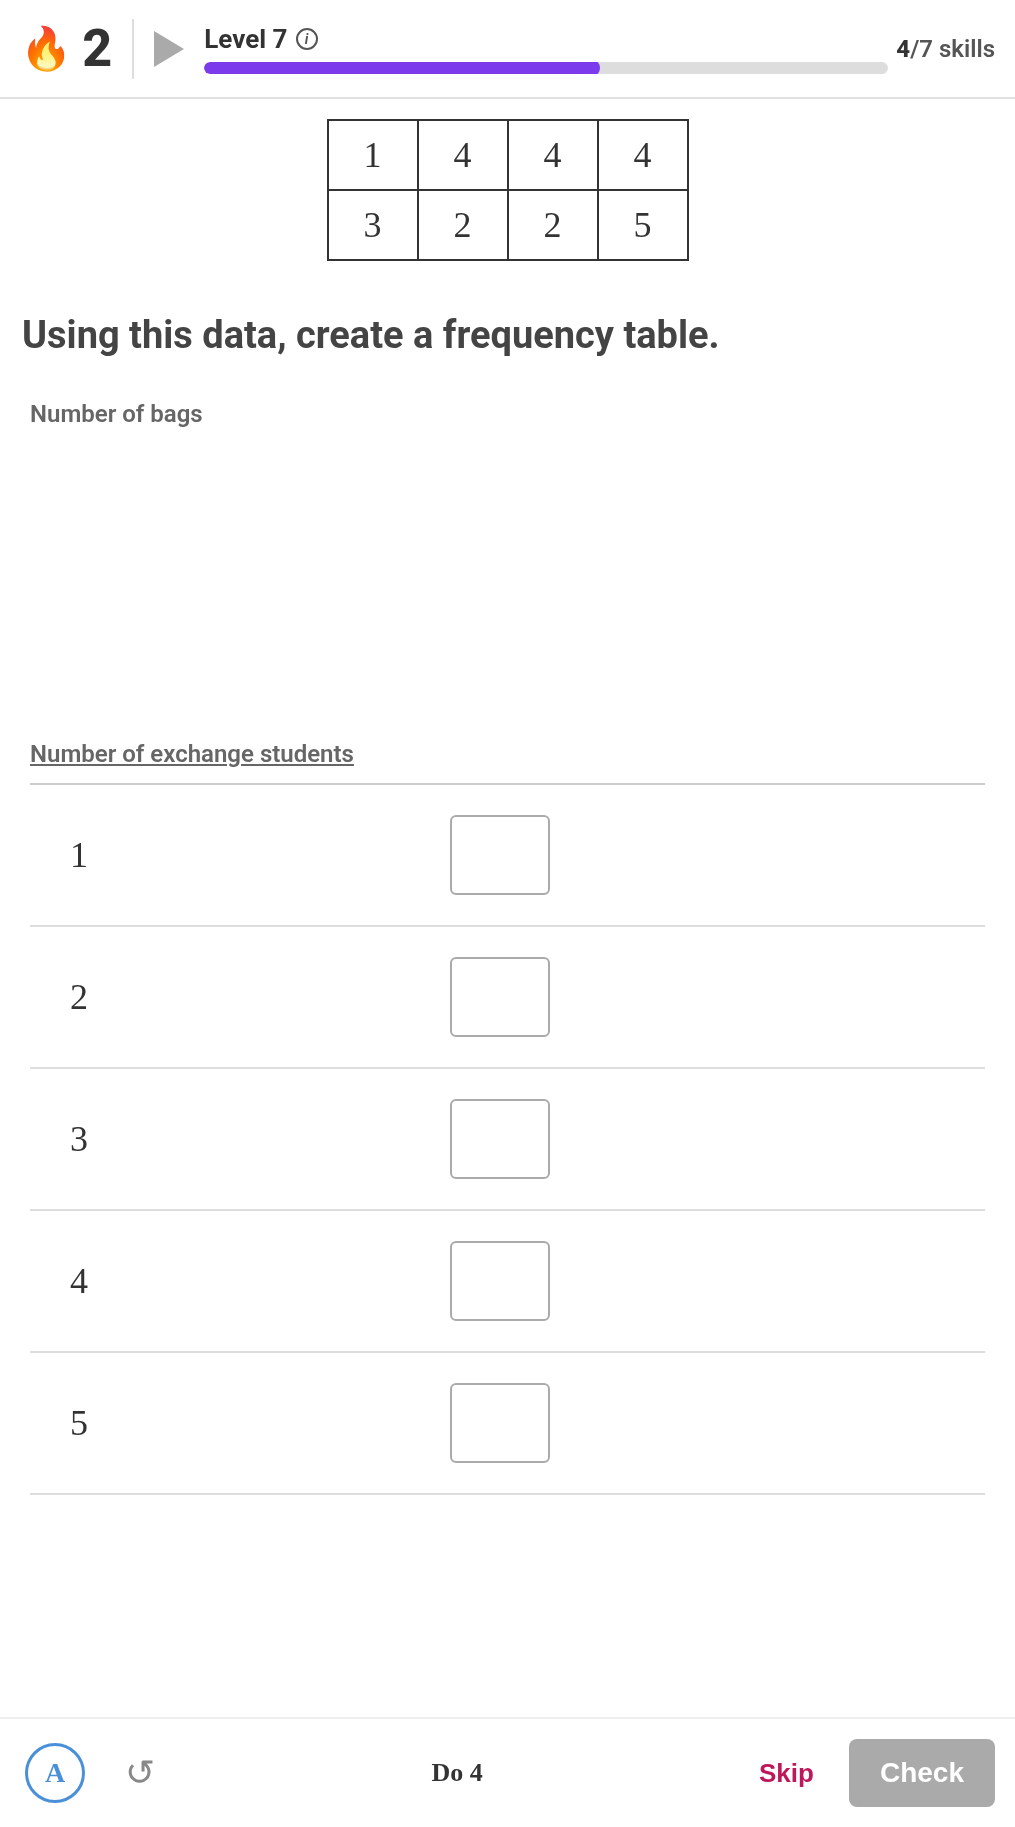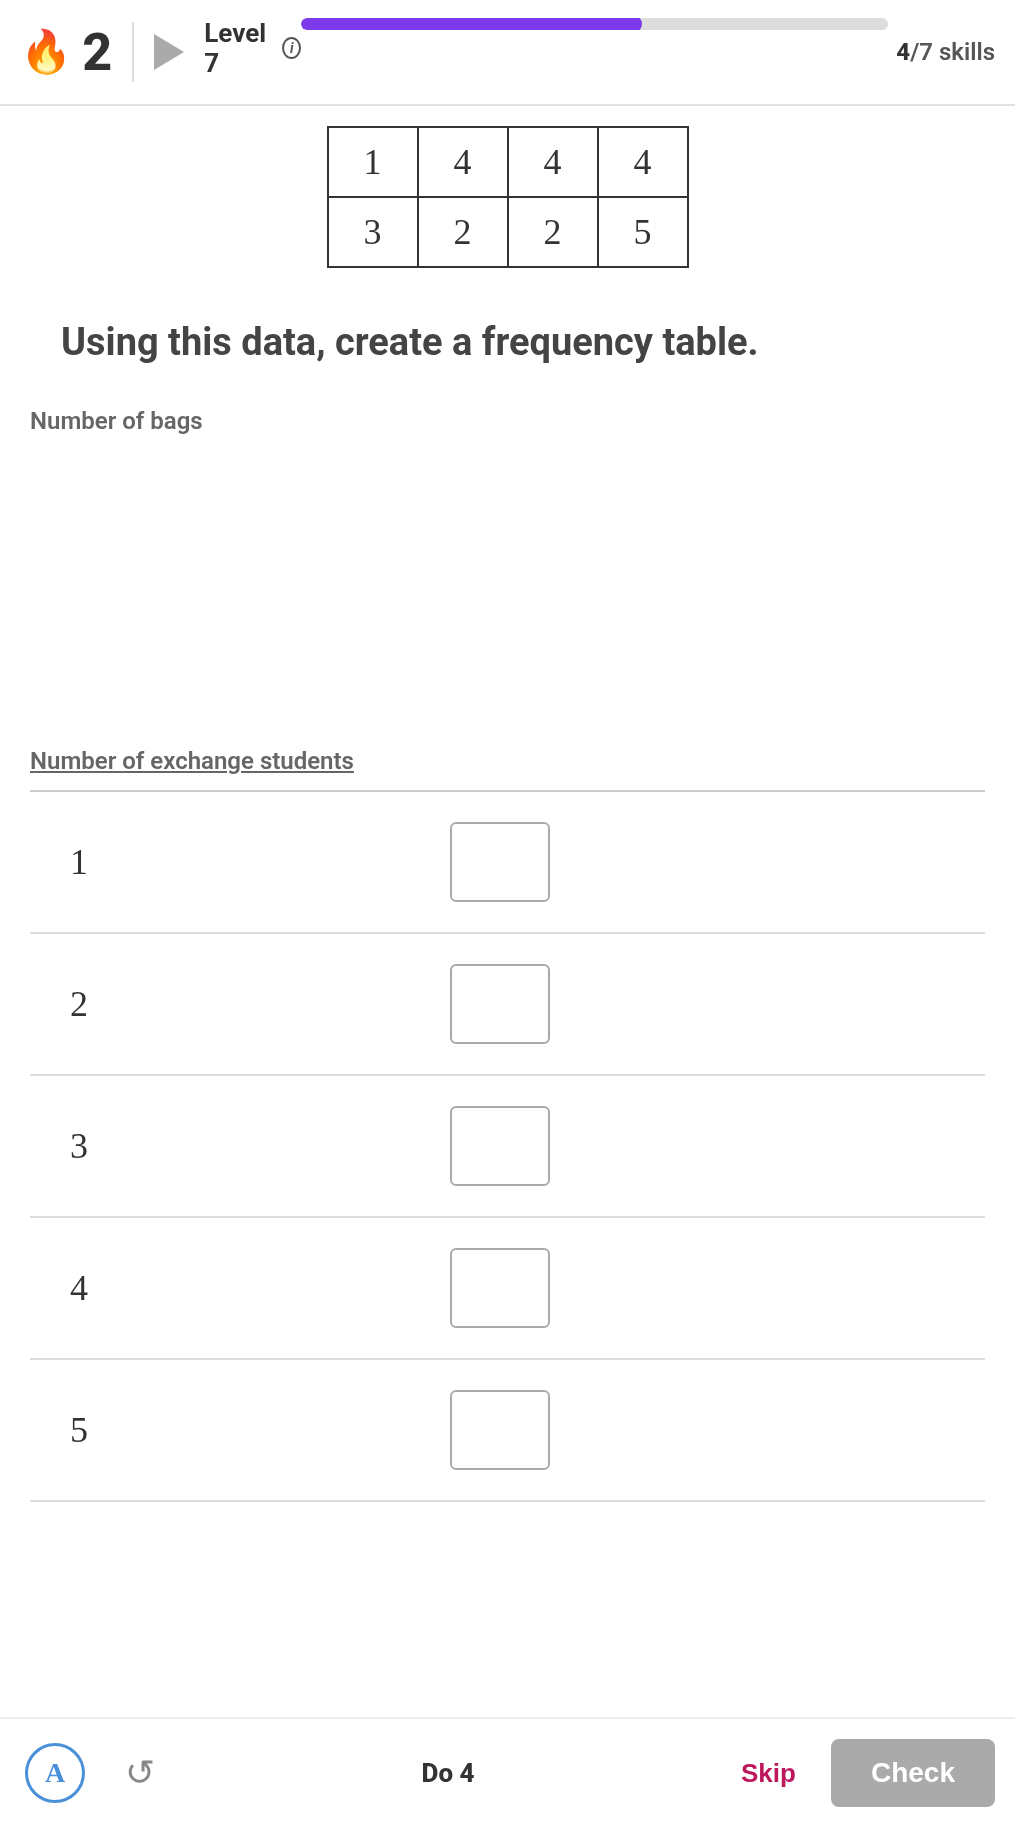--- a/index.html
+++ b/index.html
@@ -55,21 +55,21 @@
       width: 0;
       height: 0;
       border-top: 18px solid transparent;
       border-bottom: 18px solid transparent;
       border-left: 30px solid #aaa;
       margin-right: 20px;
     }
 
     .level-section {
       display: flex;
-      flex-direction: row;
+      flex-direction: column;
       flex: 1;
     }
 
     .level-title {
       display: flex;
       align-items: center;
       gap: 8px;
       font-size: 26px;
       font-weight: 700;
       color: #333;
@@ -149,22 +149,21 @@
       height: 70px;
       text-align: center;
       font-size: 36px;
       font-weight: 500;
       color: #333;
       font-family: Georgia, serif;
     }
 
     
     .instruction-section {
-      padding: 40px 13px 20px;
-      margin-left: 48px;
+      padding: 40px 22px 20px;
     }
 
     .instruction-text {
       font-size: 38px;
       font-weight: 700;
       color: #444;
       line-height: 1.3;
     }
 
     
@@ -274,20 +273,21 @@
     }
 
     .refresh-icon {
       font-size: 36px;
       color: #888;
     }
 
     .do-problems-text {
       flex: 1;
       text-align: center;
+      font-family: Liberation Serif, serif;
     }
 
     .do-problems-label {
       font-size: 26px;
       font-weight: 800;
       color: #333;
     }
 
     .skip-btn {
       font-size: 26px;
@@ -299,21 +299,21 @@
       padding: 10px 20px;
     }
 
     .check-btn {
       background: #aaa;
       color: #fff;
       border: none;
       border-radius: 8px;
       font-size: 28px;
       font-weight: 700;
-      padding: 18px 40px;
+      padding: 18px 31px;
       cursor: pointer;
     }
 
     
     .bottom-spacer {
       height: 120px;
     }
   </style>
 </head>
 <body>

